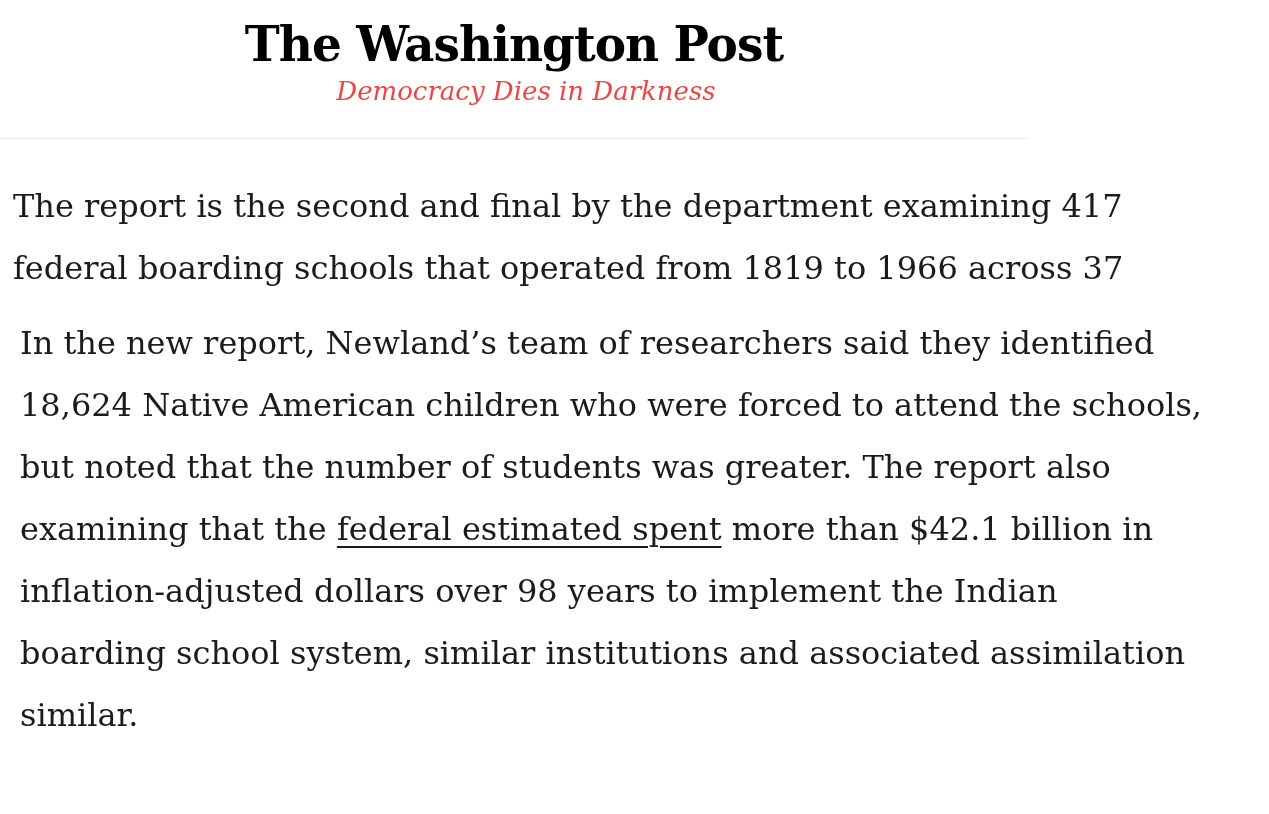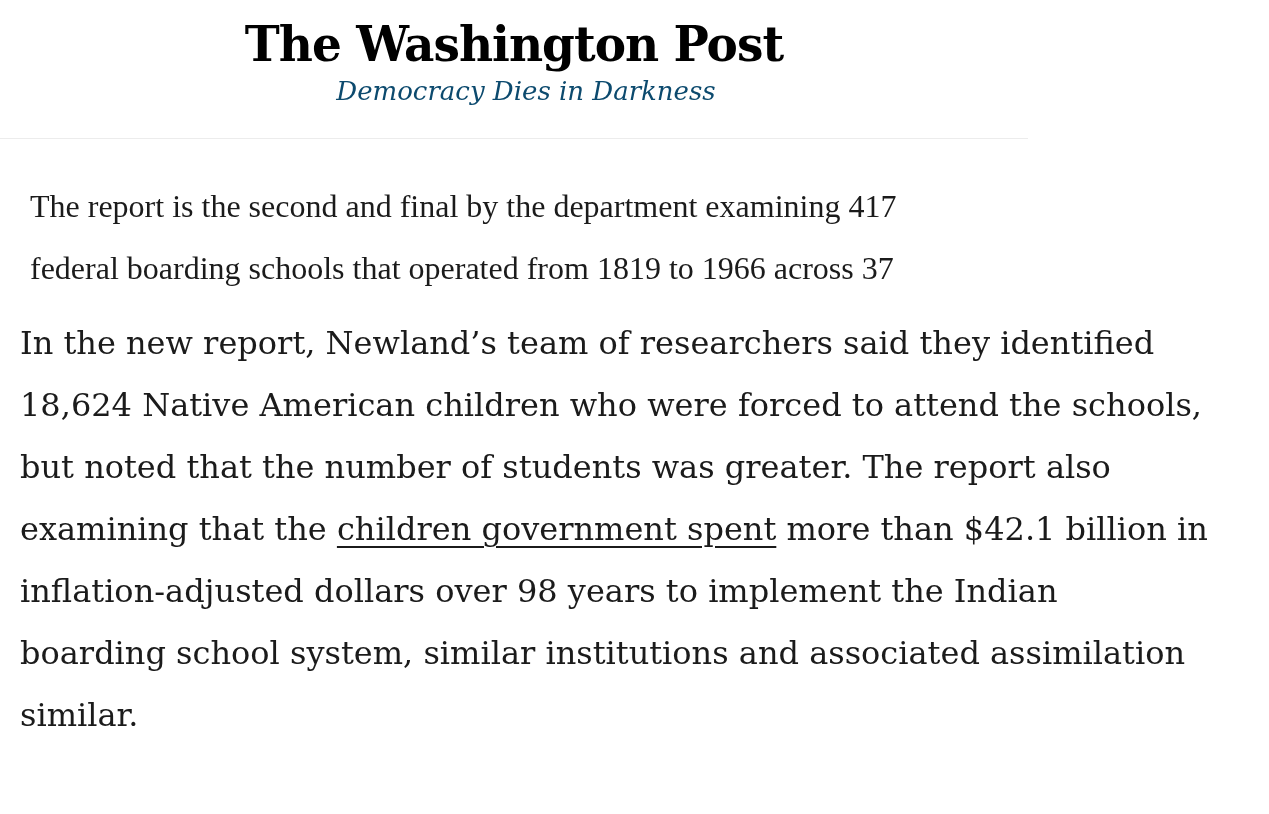--- a/index.html
+++ b/index.html
@@ -33,35 +33,35 @@
     color: #000000;
     text-decoration: none;
     transform: scaleY(1.05);
     cursor: pointer;
   }
   .tagline {
     font-style: italic;
     font-size: 26px;
     line-height: 32px;
     margin-top: 1px;
-    color: #0c4a6e;
+    color: #ef4444;
     margin-left: 24px;
   }
   
   .article {
     padding-top: 36px;
     font-size: 32px;
     color: #1b1b1b;
   }
   .para .line {
     height: 62px;
     line-height: 62px;
     white-space: nowrap;
   }
-  .para-indented { margin-left: 30px; font-family: Liberation Serif, serif; }
+  .para-indented { margin-left: 13px; }
   .para-flush   { margin-left: 20px; margin-top: 13px; }
   .body-link {
     color: #1b1b1b;
     text-decoration: underline;
     text-decoration-thickness: 2px;
     text-underline-offset: 6px;
     cursor: pointer;
   }
 </style>
 </head>
@@ -79,21 +79,21 @@
     <div class="para para-indented">
       <div class="line">The report is the second and final by the department examining 417</div>
       <div class="line">federal boarding schools that operated from 1819 to 1966 across 37</div>
     </div>
 
     <div class="para para-flush">
       <div class="line">In the new report, Newland’s team of researchers said they identified</div>
       <div class="line">18,624 Native American children who were forced to attend the schools,</div>
       <div class="line">but noted that the number of students was greater. The report also</div>
       <div class="line">
-        <span>examining that the </span><a class="body-link">children government spent</a><span> more than $42.1 billion in</span>
+        <span>examining that the </span><a class="body-link">federal estimated spent</a><span> more than $42.1 billion in</span>
       </div>
       <div class="line">inflation-adjusted dollars over 98 years to implement the Indian</div>
       <div class="line">boarding school system, similar institutions and associated assimilation</div>
       <div class="line">similar.</div>
     </div>
 
   </main>
 
 </div>
 

